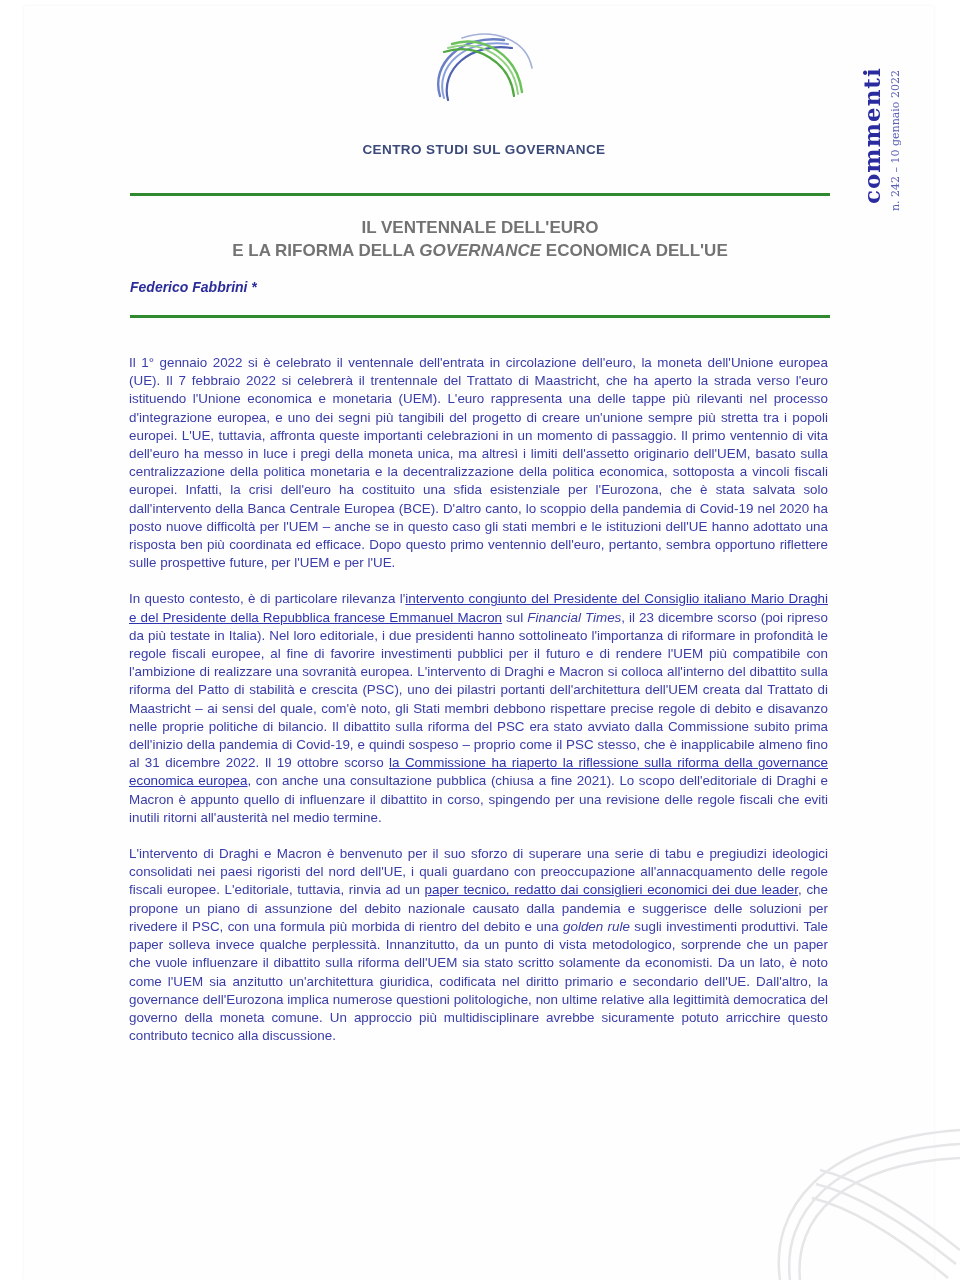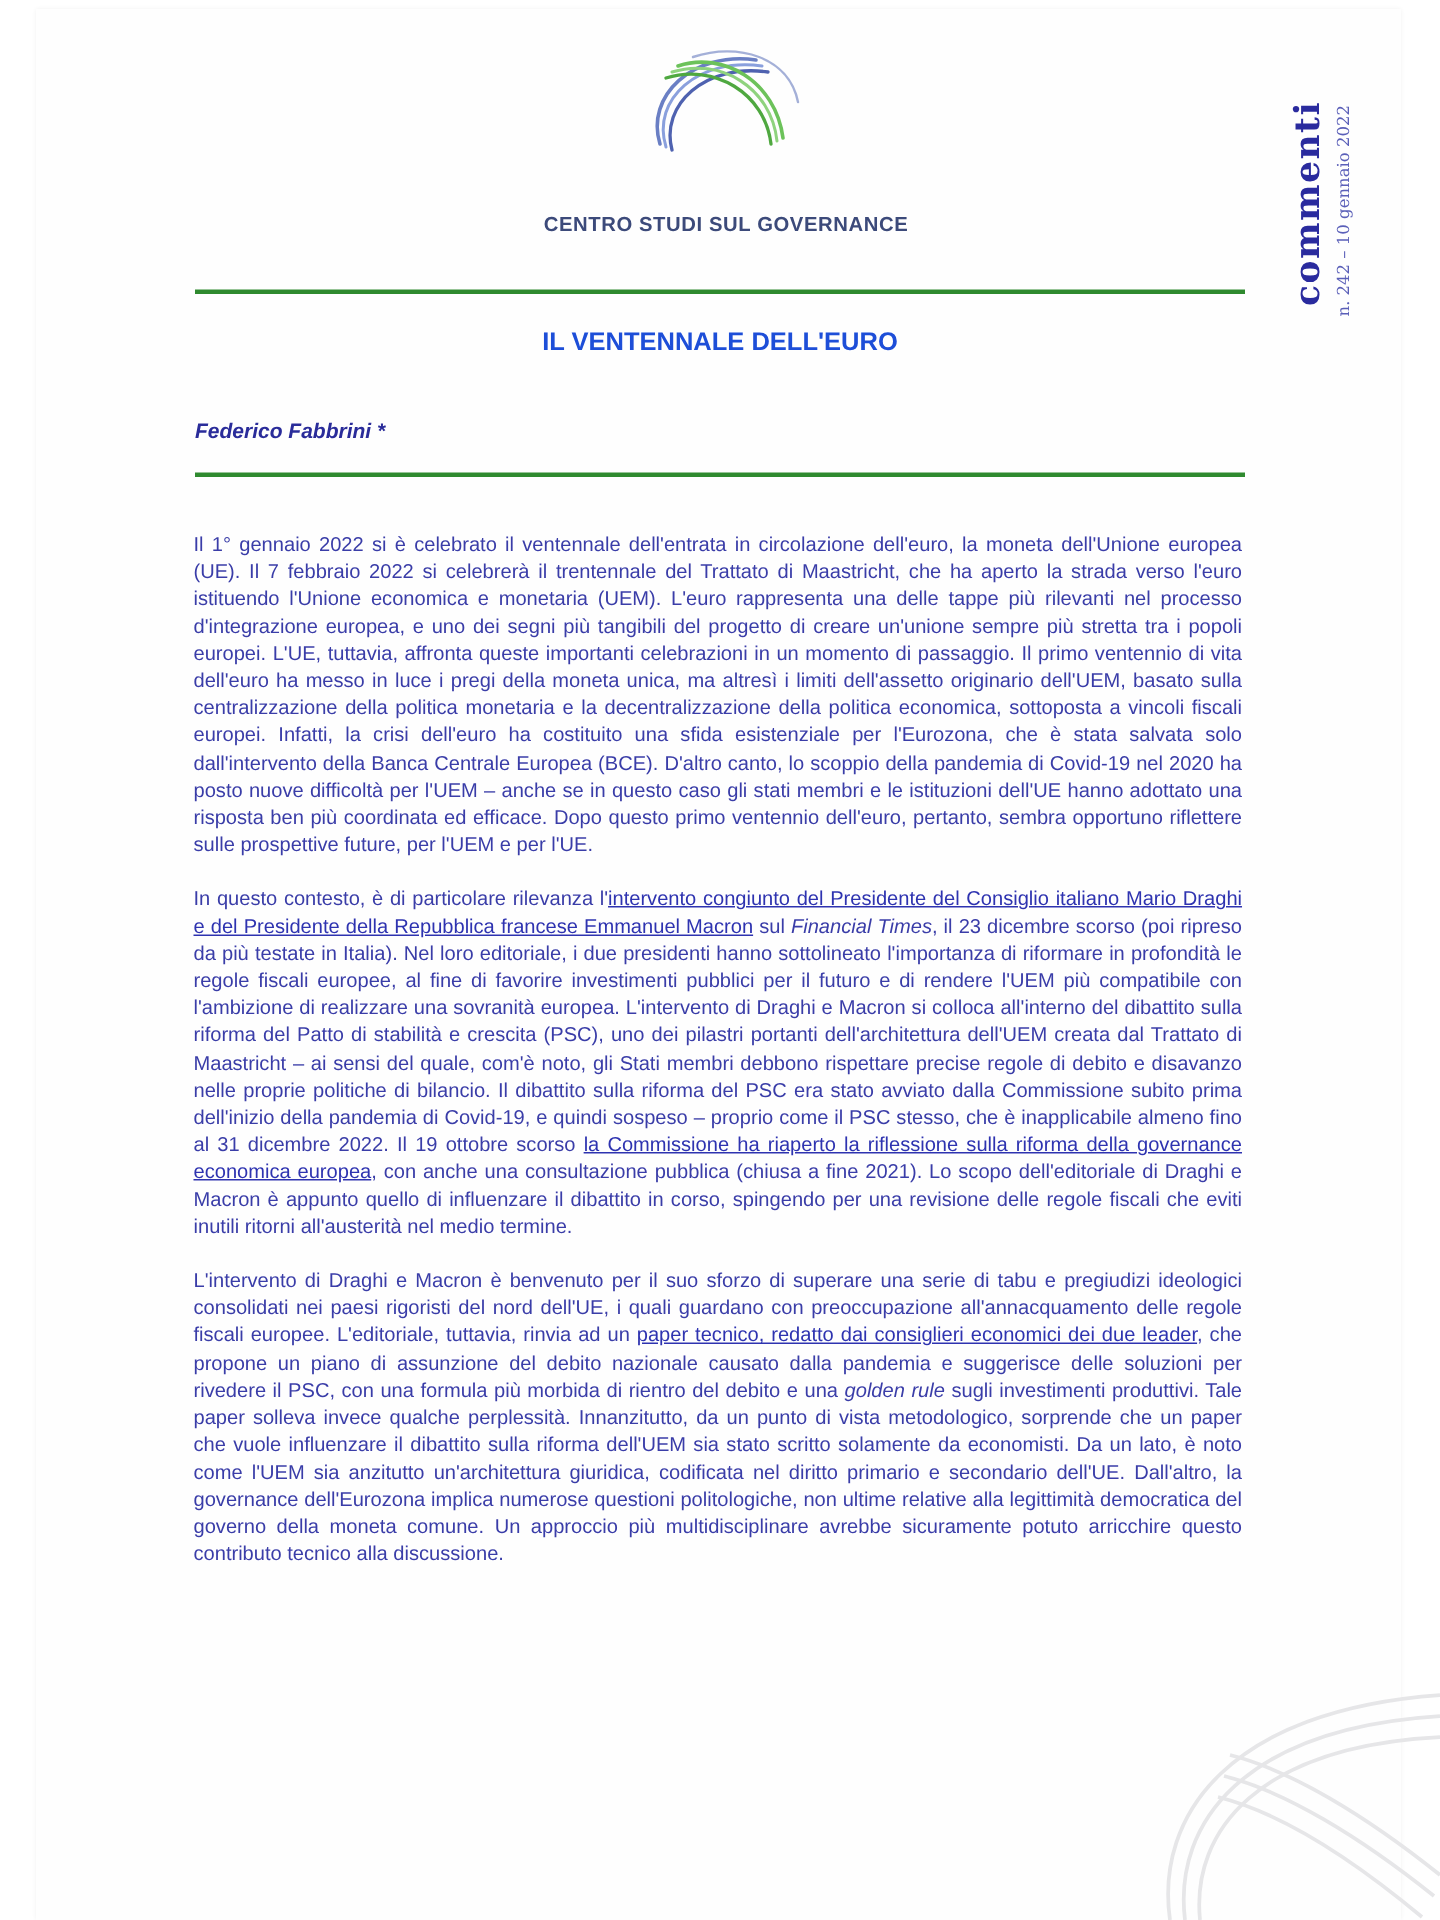--- a/index.html
+++ b/index.html
@@ -75,21 +75,21 @@
       background: #2f8a2f;
     }
     .rule.top { top: 193px; }
     .rule.bottom { top: 315px; }
     .title {
       position: absolute;
       left: 130px;
       width: 700px;
       top: 216px;
       text-align: center;
-      color: #1d4ed8;
+      color: #737373;
       font-weight: bold;
       font-size: 17px;
       line-height: 23px;
     }
     .title em { font-style: italic; }
     .author {
       position: absolute;
       left: 130px;
       width: 700px;
       top: 279px;
@@ -143,20 +143,21 @@
 </svg>
 
 <div class="org-name">CENTRO STUDI SUL GOVERNANCE</div>
 
 <div class="side-title">commenti</div>
 <div class="side-sub">n. 242 – 10 gennaio 2022</div>
 
 <div class="rule top"></div>
 <div class="title">
   <div>IL VENTENNALE DELL'EURO</div>
+  <div><span>E LA RIFORMA DELLA </span><em>GOVERNANCE</em><span> ECONOMICA DELL'UE</span></div>
 </div>
 <div class="author">Federico Fabbrini *</div>
 <div class="rule bottom"></div>
 
 <div class="body">
   <p>Il 1° gennaio 2022 si è celebrato il ventennale dell'entrata in circolazione dell'euro, la moneta dell'Unione europea (UE). Il 7 febbraio 2022 si celebrerà il trentennale del Trattato di Maastricht, che ha aperto la strada verso l'euro istituendo l'Unione economica e monetaria (UEM). L'euro rappresenta una delle tappe più rilevanti nel processo d'integrazione europea, e uno dei segni più tangibili del progetto di creare un'unione sempre più stretta tra i popoli europei. L'UE, tuttavia, affronta queste importanti celebrazioni in un momento di passaggio. Il primo ventennio di vita dell'euro ha messo in luce i pregi della moneta unica, ma altresì i limiti dell'assetto originario dell'UEM, basato sulla centralizzazione della politica monetaria e la decentralizzazione della politica economica, sottoposta a vincoli fiscali europei. Infatti, la crisi dell'euro ha costituito una sfida esistenziale per l'Eurozona, che è stata salvata solo dall'intervento della Banca Centrale Europea (BCE). D'altro canto, lo scoppio della pandemia di Covid-19 nel 2020 ha posto nuove difficoltà per l'UEM – anche se in questo caso gli stati membri e le istituzioni dell'UE hanno adottato una risposta ben più coordinata ed efficace. Dopo questo primo ventennio dell'euro, pertanto, sembra opportuno riflettere sulle prospettive future, per l'UEM e per l'UE.</p>
   <p><span>In questo contesto, è di particolare rilevanza l'</span><a>intervento congiunto del Presidente del Consiglio italiano Mario Draghi e del Presidente della Repubblica francese Emmanuel Macron</a><span> sul </span><em>Financial Times</em><span>, il 23 dicembre scorso (poi ripreso da più testate in Italia). Nel loro editoriale, i due presidenti hanno sottolineato l'importanza di riformare in profondità le regole fiscali europee, al fine di favorire investimenti pubblici per il futuro e di rendere l'UEM più compatibile con l'ambizione di realizzare una sovranità europea. L'intervento di Draghi e Macron si colloca all'interno del dibattito sulla riforma del Patto di stabilità e crescita (PSC), uno dei pilastri portanti dell'architettura dell'UEM creata dal Trattato di Maastricht – ai sensi del quale, com'è noto, gli Stati membri debbono rispettare precise regole di debito e disavanzo nelle proprie politiche di bilancio. Il dibattito sulla riforma del PSC era stato avviato dalla Commissione subito prima dell'inizio della pandemia di Covid-19, e quindi sospeso – proprio come il PSC stesso, che è inapplicabile almeno fino al 31 dicembre 2022. Il 19 ottobre scorso </span><a>la Commissione ha riaperto la riflessione sulla riforma della governance economica europea</a><span>, con anche una consultazione pubblica (chiusa a fine 2021). Lo scopo dell'editoriale di Draghi e Macron è appunto quello di influenzare il dibattito in corso, spingendo per una revisione delle regole fiscali che eviti inutili ritorni all'austerità nel medio termine.</span></p>
   <p><span>L'intervento di Draghi e Macron è benvenuto per il suo sforzo di superare una serie di tabu e pregiudizi ideologici consolidati nei paesi rigoristi del nord dell'UE, i quali guardano con preoccupazione all'annacquamento delle regole fiscali europee. L'editoriale, tuttavia, rinvia ad un </span><a>paper tecnico, redatto dai consiglieri economici dei due leader</a><span>, che propone un piano di assunzione del debito nazionale causato dalla pandemia e suggerisce delle soluzioni per rivedere il PSC, con una formula più morbida di rientro del debito e una </span><em>golden rule</em><span> sugli investimenti produttivi. Tale paper solleva invece qualche perplessità. Innanzitutto, da un punto di vista metodologico, sorprende che un paper che vuole influenzare il dibattito sulla riforma dell'UEM sia stato scritto solamente da economisti. Da un lato, è noto come l'UEM sia anzitutto un'architettura giuridica, codificata nel diritto primario e secondario dell'UE. Dall'altro, la governance dell'Eurozona implica numerose questioni politologiche, non ultime relative alla legittimità democratica del governo della moneta comune. Un approccio più multidisciplinare avrebbe sicuramente potuto arricchire questo contributo tecnico alla discussione.</span></p>
 </div>
 

